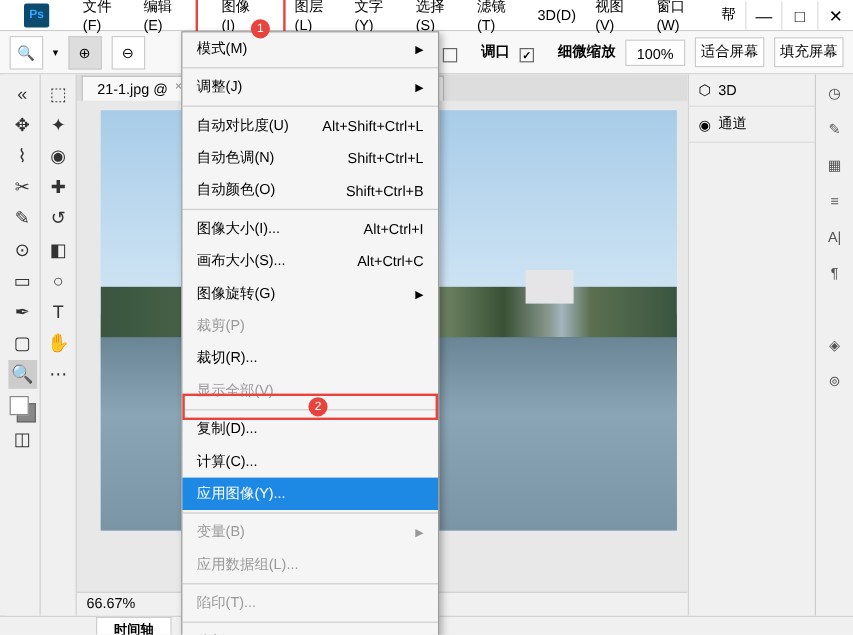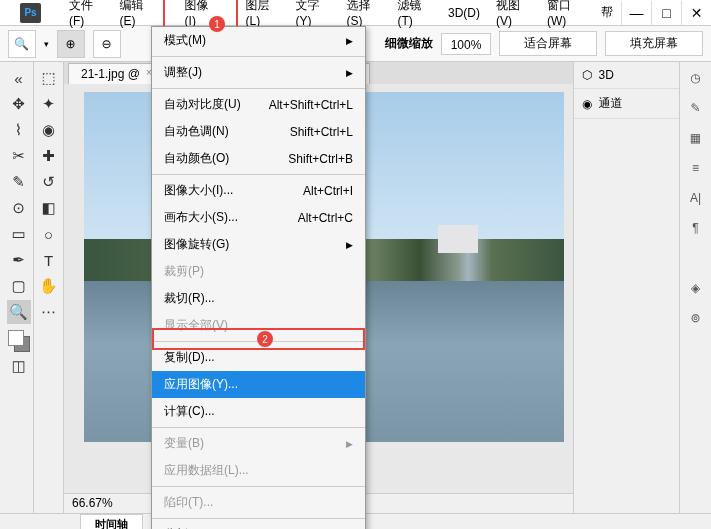--- a/index.html
+++ b/index.html
@@ -1,29 +1,29 @@
 <!DOCTYPE html>
 <html><head>
 <meta charset="utf-8">
 <style>
 *{margin:0;padding:0;box-sizing:border-box;font-family:"Microsoft YaHei",Arial,sans-serif;font-size:12px;}
 body{background:#f0f0f0;width:711px;height:529px;overflow:hidden;position:relative;}
 .menubar{height:26px;background:#fff;border-bottom:1px solid #ccc;display:flex;align-items:center;}
-.ps-logo{width:24px;height:20px;background:#404040;color:#31a8ff;font-weight:bold;font-size:10px;display:flex;align-items:center;justify-content:center;margin:0 20px;border-radius:2px;}
+.ps-logo{width:24px;height:20px;background:#0c4a6e;color:#31a8ff;font-weight:bold;font-size:10px;display:flex;align-items:center;justify-content:center;margin:0 20px;border-radius:2px;}
 .menu-item{padding:16px 8px;cursor:default;}
 .menu-item.highlighted{border:2px solid #e8443d;padding:2px 20px;}
 .window-controls{margin-left:auto;display:flex;}
 .win-btn{width:30px;height:24px;display:flex;align-items:center;justify-content:center;font-size:14px;border-left:1px solid #ddd;}
 .optbar{height:36px;background:#f8f8f8;border-bottom:1px solid #ccc;display:flex;align-items:center;padding:0 8px;gap:8px;}
 .opt-icon{width:28px;height:28px;display:flex;align-items:center;justify-content:center;border:1px solid #ccc;background:#fff;}
 .opt-icon.active{background:#ddd;}
 .checkbox-opt{display:flex;align-items:flex-end;gap:20px;font-weight:bold;}
 .ck{width:12px;height:12px;border:1px solid #666;display:inline-flex;align-items:center;justify-content:center;font-size:9px;}
 .zoom-box{width:50px;height:22px;border:1px solid #ccc;background:#fff;text-align:center;line-height:22px;}
-.fit-btn{padding:3px 24px;border:1px solid #ccc;background:#fff;}
+.fit-btn{padding:3px 4px;border:1px solid #ccc;background:#fff;}
 .main{display:flex;height:calc(100% - 62px - 16px);}
 .ltools{width:30px;background:#f0f0f0;border-right:1px solid #ccc;display:flex;flex-direction:column;align-items:center;padding-top:4px;gap:2px;margin-left:4px;}
 .ltools2{width:30px;background:#f0f0f0;border-right:1px solid #ccc;display:flex;flex-direction:column;align-items:center;padding-top:4px;gap:2px;}
 .tool{width:24px;height:24px;display:flex;align-items:center;justify-content:center;font-size:15px;color:#333;}
 .tool.sel{background:#ccc;}
 .swatch{width:22px;height:22px;position:relative;margin-top:4px;}
 .sw-f{width:16px;height:16px;background:#fff;border:1px solid #888;position:absolute;top:0;left:0;}
 .sw-b{width:16px;height:16px;background:#888;border:1px solid #666;position:absolute;bottom:0;right:0;}
 .canvas-area{flex:1;background:#e8e8e8;position:relative;overflow:hidden;}
 .tabs{height:22px;background:#ddd;display:flex;align-items:flex-end;}
@@ -221,26 +221,26 @@
     <div class="dd-item">
       <span>裁切(R)...</span>
     </div>
     <div class="dd-item disabled">
       <span>显示全部(V)</span>
     </div>
     <div class="dd-sep"></div>
     <div class="dd-item">
       <span>复制(D)...</span>
     </div>
+    <div class="dd-item">
+      <span>计算(C)...</span>
+    </div>
     <div class="dd-item hl">
       <span>应用图像(Y)...</span>
     </div>
-    <div class="dd-item">
-      <span>计算(C)...</span>
-    </div>
     <div class="dd-sep"></div>
     <div class="dd-item disabled">
       <span>变量(B)</span>
       <span class="dd-arrow">▶</span>
     </div>
     <div class="dd-item disabled">
       <span>应用数据组(L)...</span>
     </div>
     <div class="dd-sep"></div>
     <div class="dd-item disabled">

